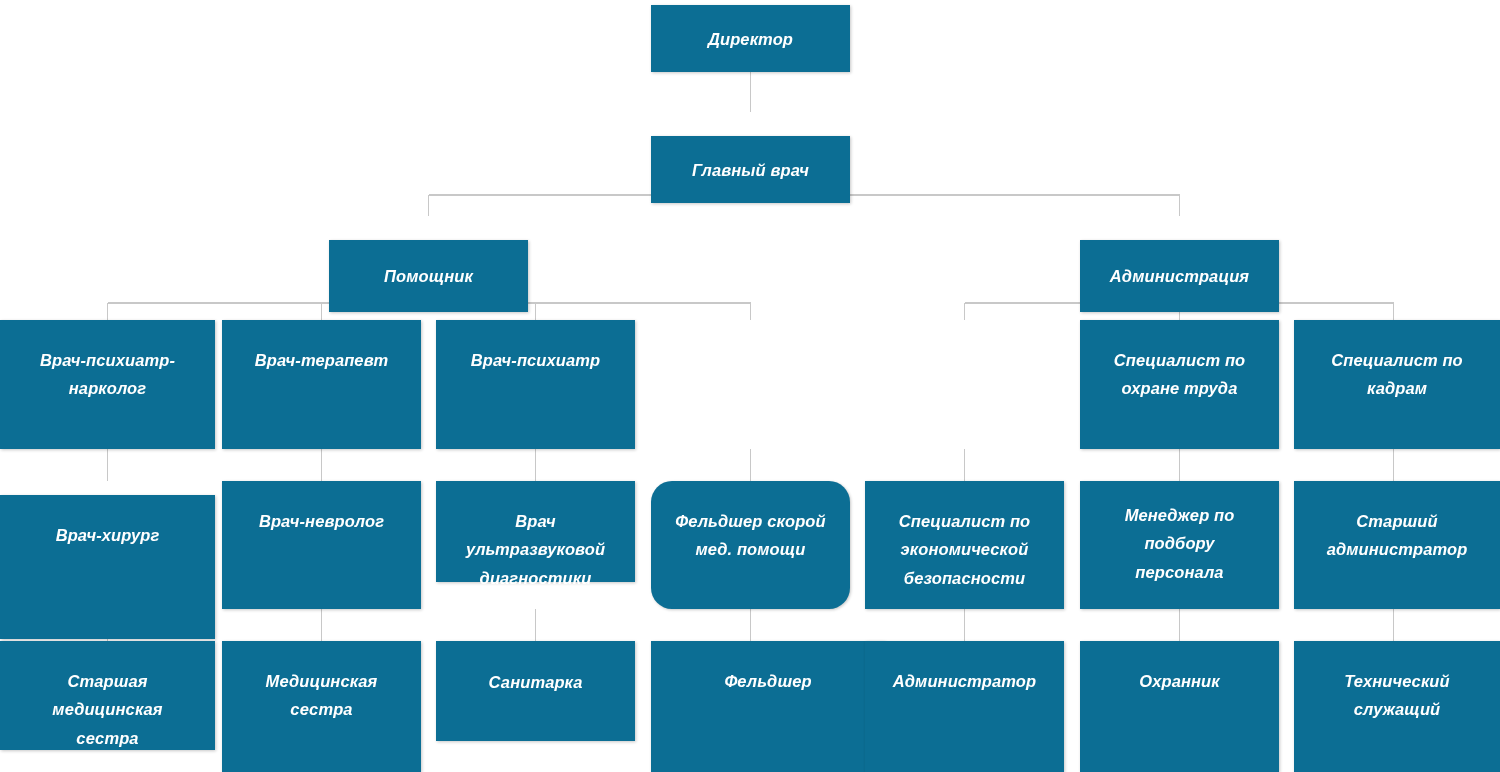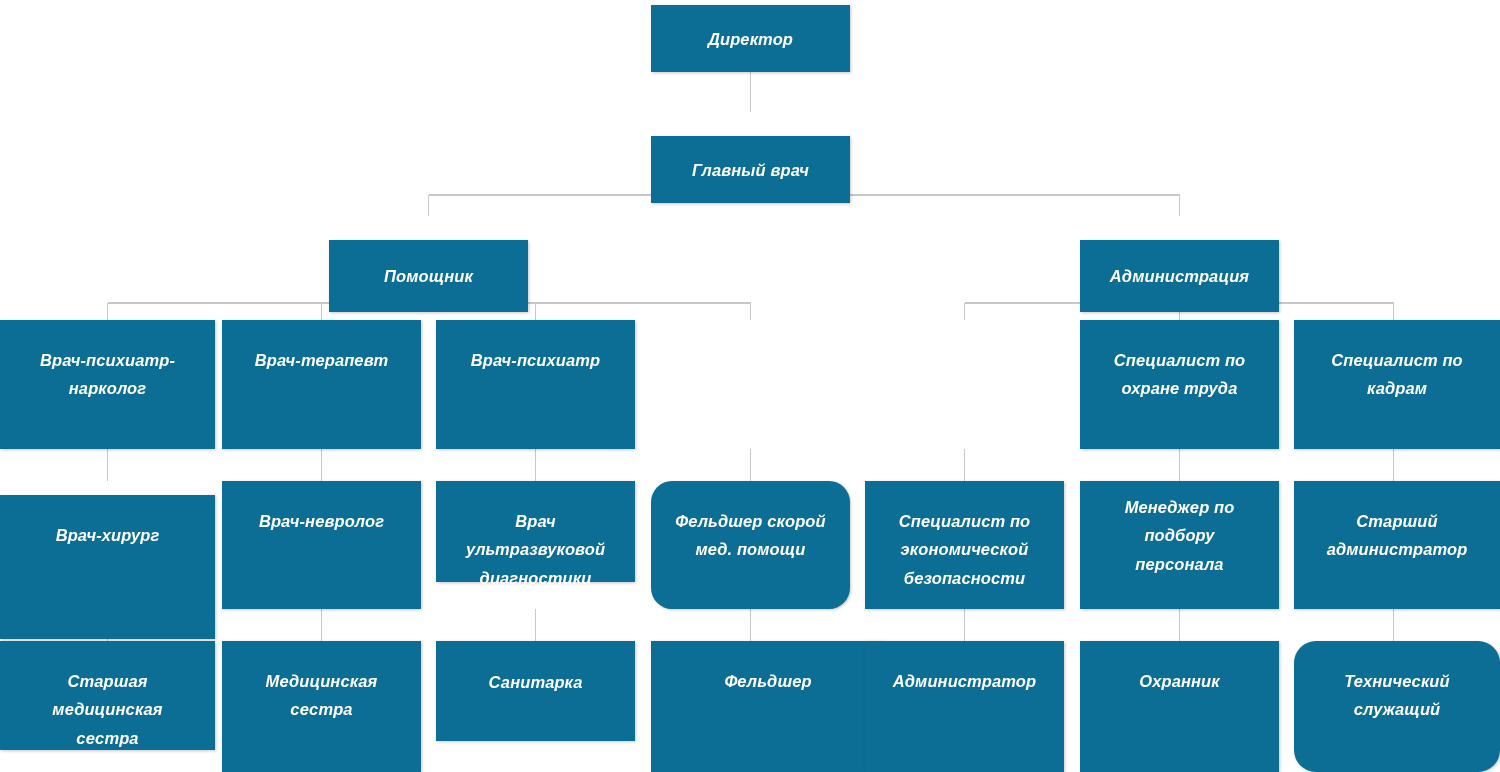--- a/index.html
+++ b/index.html
@@ -144,21 +144,21 @@
   </div>
   <div class="node leaf" style="left:651px; top:481px; width:199px; height:128px; padding-top:26px;border-radius:21px;">
     <span class="label">Фельдшер скорой
 мед. помощи</span>
   </div>
   <div class="node leaf" style="left:865px; top:481px; width:199px; height:128px; padding-top:26px;">
     <span class="label">Специалист по
 экономической
 безопасности</span>
   </div>
-  <div class="node leaf" style="left:1080px; top:481px; width:199px; height:128px; padding-top:12px;">
+  <div class="node leaf" style="left:1080px; top:481px; width:199px; height:128px; padding-top:20px;">
     <span class="label">Менеджер по
 подбору
 персонала</span>
   </div>
   <div class="node leaf" style="left:1294px; top:481px; width:206px; height:128px; padding-top:26px;">
     <span class="label">Старший
 администратор</span>
   </div>
 
   <div class="node leaf" style="left:0px; top:641px; width:215px; height:109px; padding-top:26px;">
@@ -175,18 +175,18 @@
   </div>
   <div class="node leaf" style="left:651px; top:641px; width:234px; height:131px; padding-top:26px;">
     <span class="label">Фельдшер</span>
   </div>
   <div class="node leaf" style="left:865px; top:641px; width:199px; height:131px; padding-top:26px;">
     <span class="label">Администратор</span>
   </div>
   <div class="node leaf" style="left:1080px; top:641px; width:199px; height:131px; padding-top:26px;">
     <span class="label">Охранник</span>
   </div>
-  <div class="node leaf" style="left:1294px; top:641px; width:206px; height:131px; padding-top:26px;border-radius:22px;">
+  <div class="node leaf" style="left:1294px; top:641px; width:206px; height:131px; padding-top:26px;">
     <span class="label">Технический
 служащий</span>
   </div>
 
 </div>
 
 </body></html>

